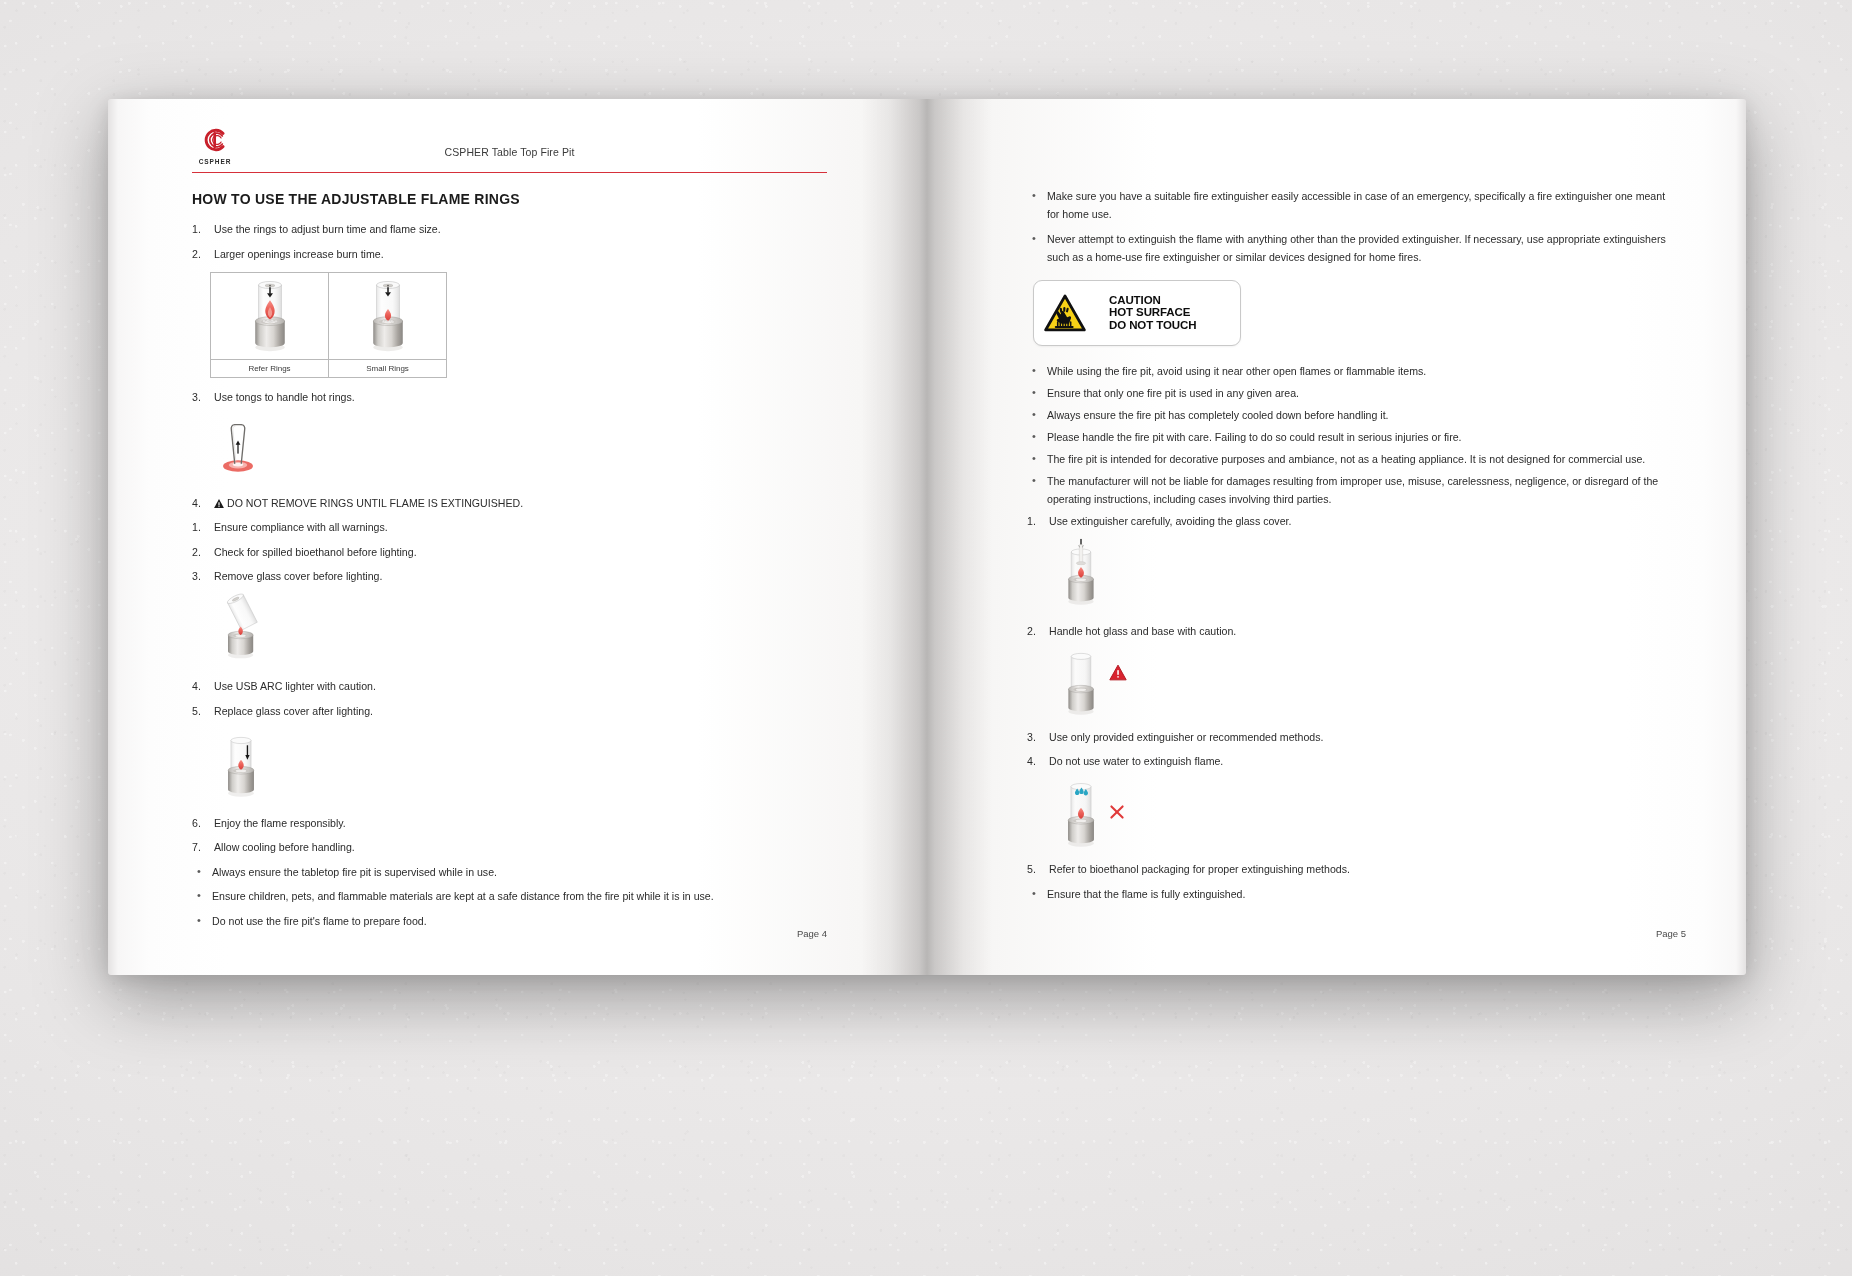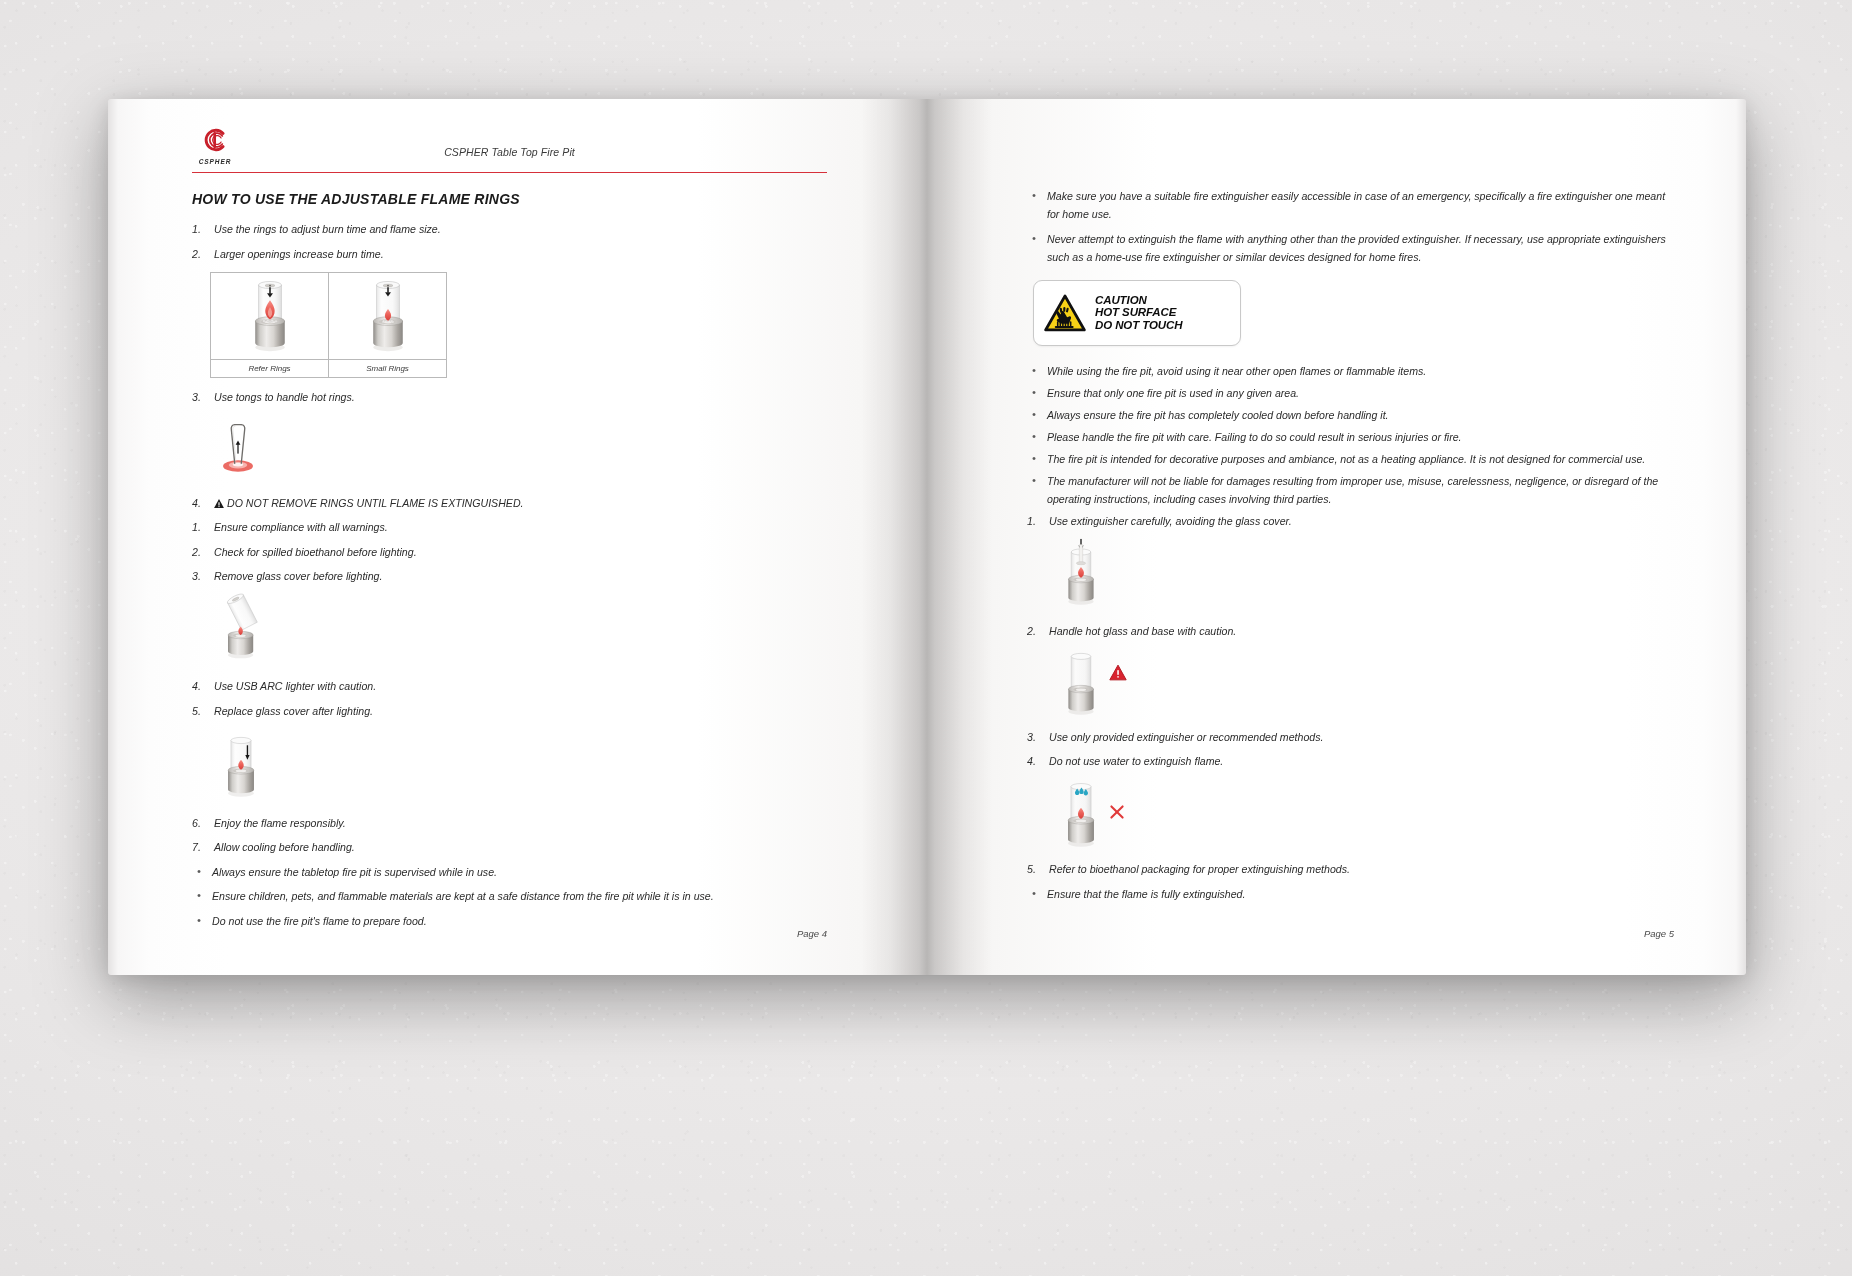--- a/index.html
+++ b/index.html
@@ -88,21 +88,20 @@
   }
   .page-right::after {
     left: 0;
     background: linear-gradient(to left, rgba(0,0,0,0) 0%, rgba(0,0,0,.035) 45%, rgba(0,0,0,.13) 88%, rgba(0,0,0,.20) 100%);
   }
 
   .page-inner {
     position: absolute;
     inset: 0;
     padding: 4px;
-    font-style: italic;
   }
 
   
   .page-header {
     position: absolute;
     left: 84px;
     right: 100px;
     top: 28px;
     height: 54px;
   }
@@ -231,21 +230,21 @@
   
   .caution-box {
     margin: 14px 0 16px 6px;
     width: 208px;
     height: 66px;
     border: 1px solid #c9c9c9;
     border-radius: 9px;
     background: #fff;
     display: flex;
     align-items: center;
-    gap: 9px;
+    gap: 23px;
     padding: 0 10px;
     box-shadow: 0 1px 2px rgba(0,0,0,.05);
   }
   .caution-lines {
     display: flex;
     flex-direction: column;
     justify-content: center;
     line-height: 12.5px;
   }
   .caution-lines span {
@@ -257,21 +256,21 @@
   }
 
   
   .page-footer {
     position: absolute;
     right: 100px;
     bottom: 36px;
     font-size: 9.5px;
     color: #4a4a4a;
   }
-  .page-right .page-footer { right: 72px; }
+  .page-right .page-footer { right: 60px; }
 </style>
 </head>
 <body>
 
 <div id="backdrop"></div>
 
 <svg width="0" height="0" style="position:absolute" aria-hidden="true">
   <defs>
     <linearGradient id="metalBase" x1="0" y1="0" x2="1" y2="0">
       <stop offset="0%" stop-color="#8e8b87"></stop>

